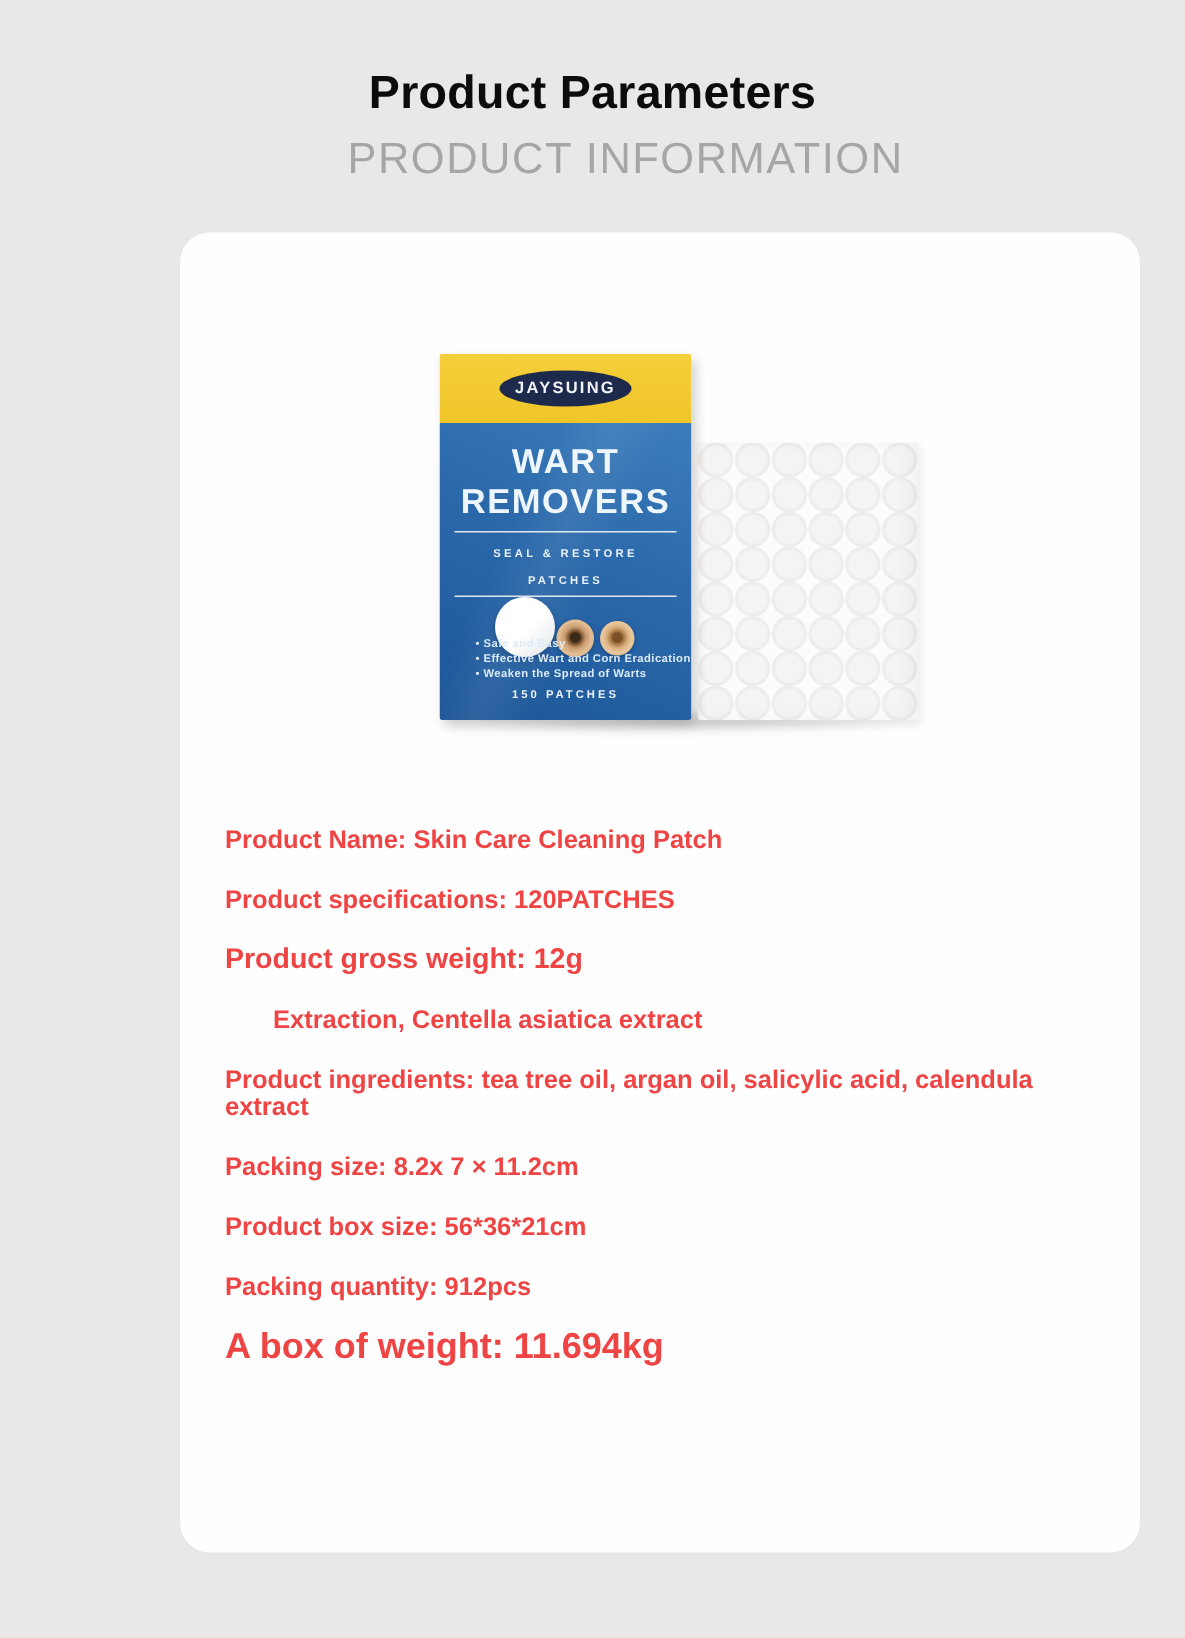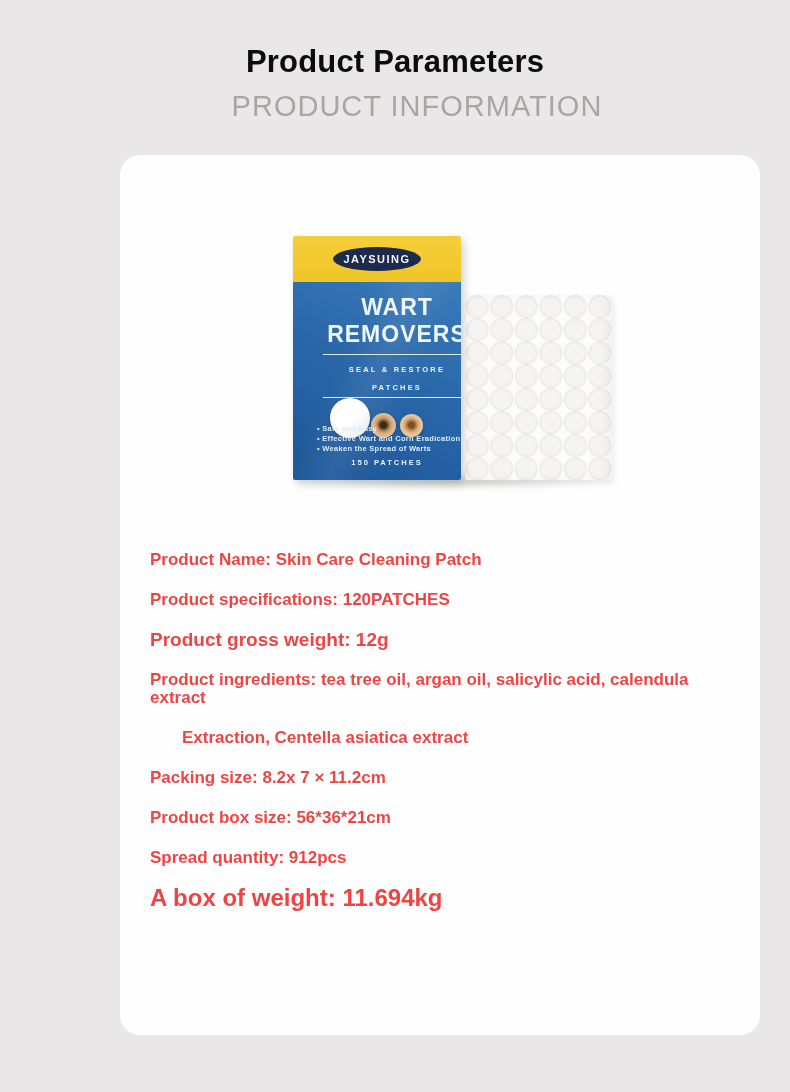--- a/index.html
+++ b/index.html
@@ -78,21 +78,20 @@
     display:flex; align-items:center; justify-content:center;
   }
   .logo-text{
     color:#f2f4f8;
     font-size:11px; font-weight:700;
     letter-spacing:1.5px;
   }
   .box-body{
     position:absolute; left:0; top:46px; width:100%; height:198px;
     background:linear-gradient(205deg,#3b7dbc 0%,#2a68aa 45%,#1d5697 100%);
-    padding-left:20px;
   }
   .box-body::before{
     content:""; position:absolute; inset:0;
     background:linear-gradient(115deg, rgba(255,255,255,0) 30%, rgba(255,255,255,.07) 45%, rgba(255,255,255,0) 60%);
   }
   .box-title{
     margin-top:12px;
     text-align:center;
     color:#eef6fd;
     font-size:23px; font-weight:800;
@@ -203,21 +202,21 @@
         </div>
         <div class="count">150 PATCHES</div>
       </div>
     </div>
   </div>
 
   <div class="specs">
     <div class="spec">Product Name: Skin Care Cleaning Patch</div>
     <div class="spec sm">Product specifications: 120PATCHES</div>
     <div class="spec lg">Product gross weight: 12g</div>
+    <div class="spec indent">Extraction, Centella asiatica extract</div>
     <div class="spec sm">Product ingredients: tea tree oil, argan oil, salicylic acid, calendula extract</div>
-    <div class="spec indent">Extraction, Centella asiatica extract</div>
     <div class="spec">Packing size: 8.2x 7 × 11.2cm</div>
     <div class="spec">Product box size: 56*36*21cm</div>
-    <div class="spec sm">Spread quantity: 912pcs</div>
+    <div class="spec sm">Packing quantity: 912pcs</div>
     <div class="spec md2">A box of weight: 11.694kg</div>
   </div>
 
 </div>
 
 </body></html>

